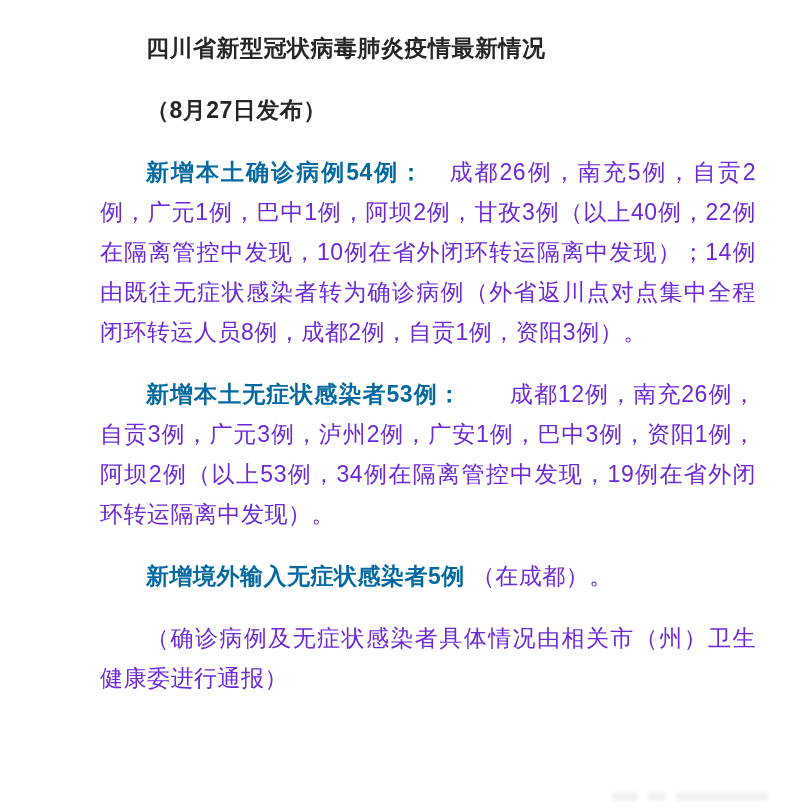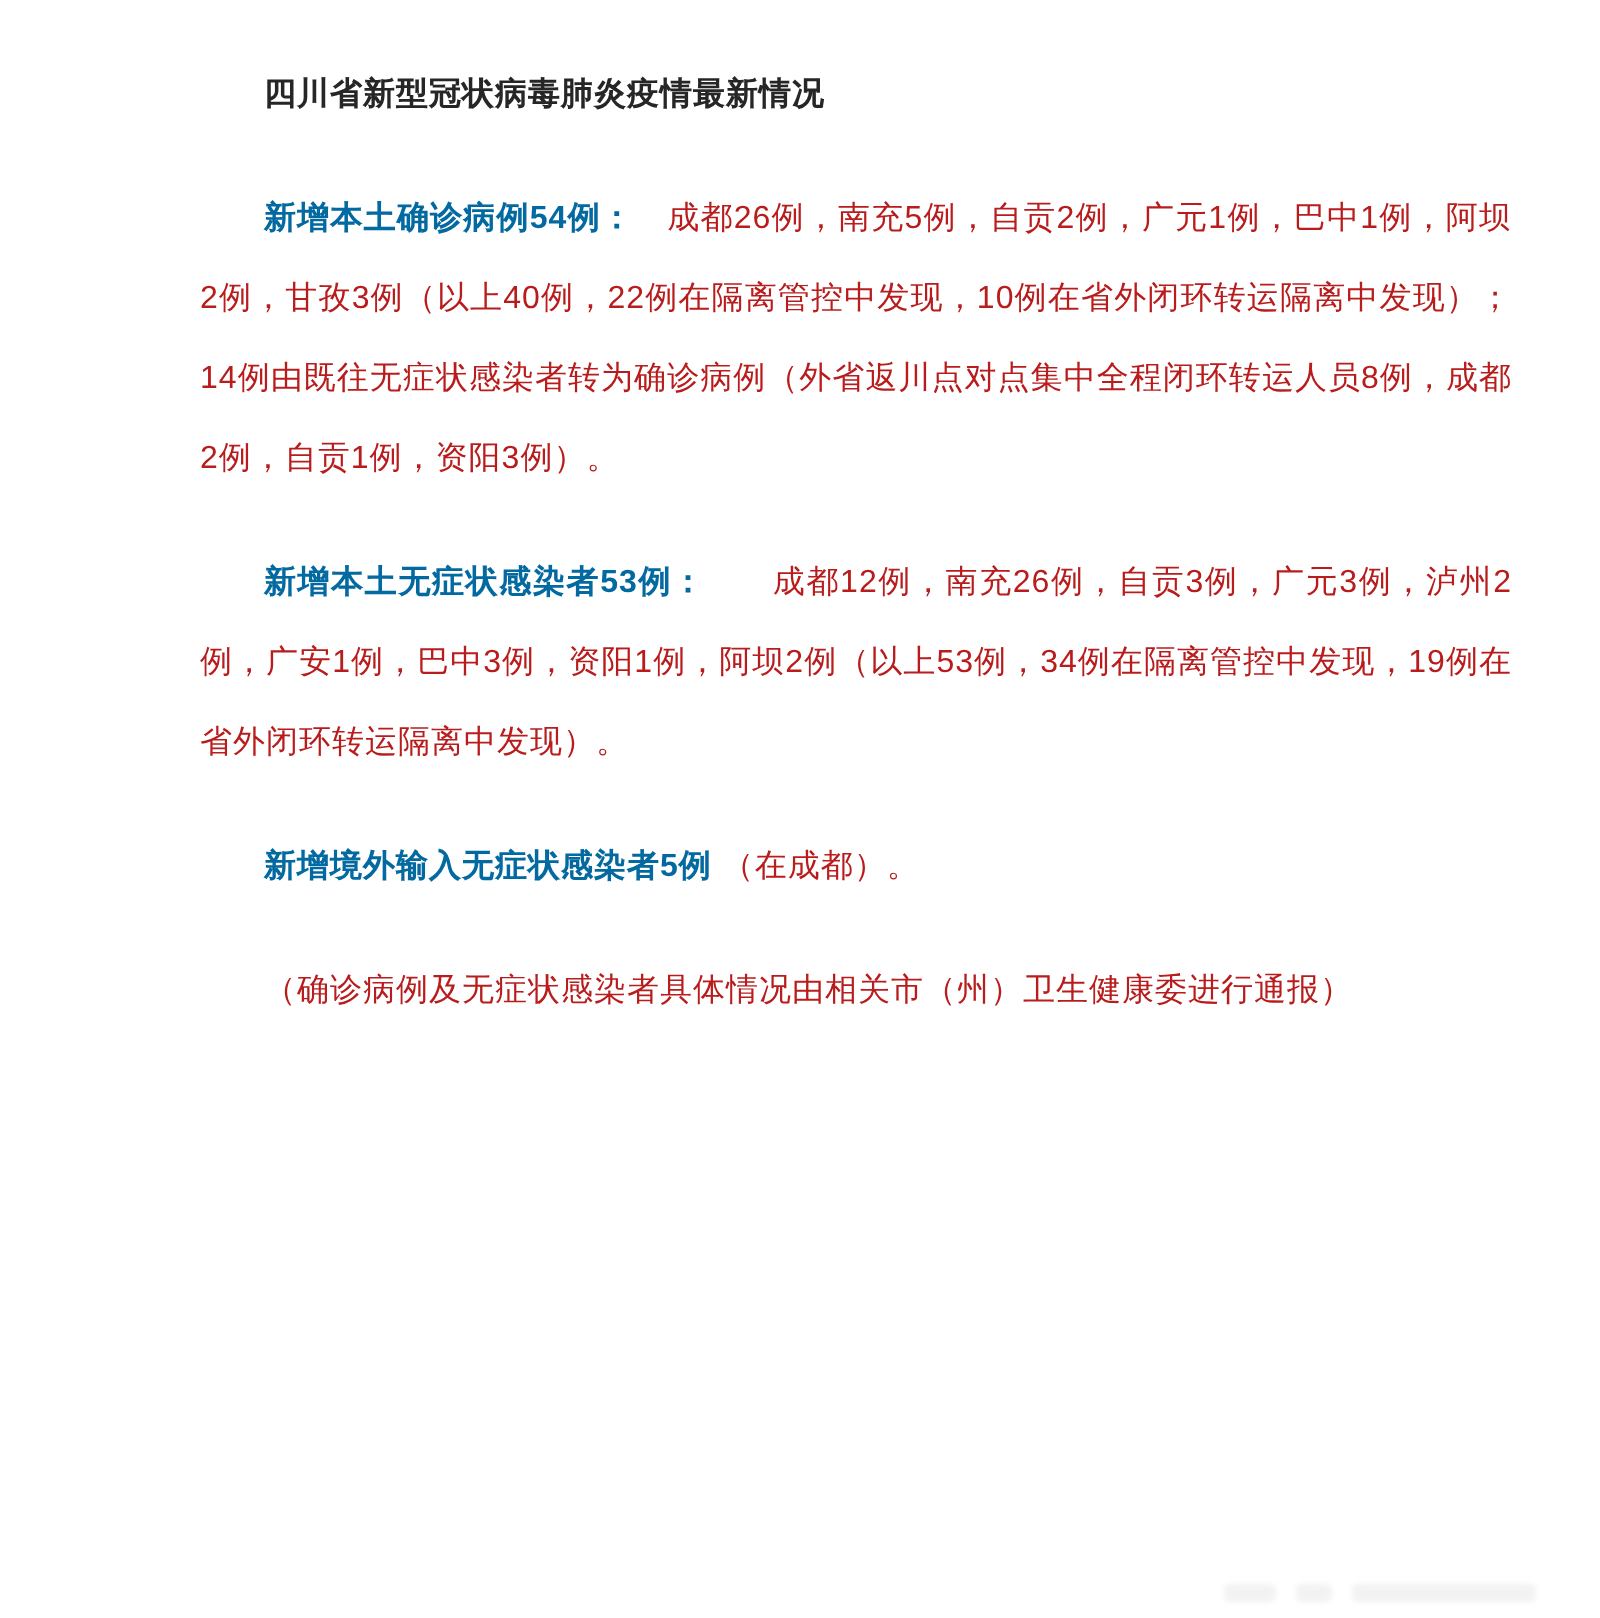--- a/index.html
+++ b/index.html
@@ -16,39 +16,39 @@
   }
   .doc {
     box-sizing: border-box;
     width: 800px;
     height: 809px;
     padding: 28px 44px 20px 100px;
     position: relative;
   }
   .doc p {
     margin: 0 0 22px 0;
-    font-size: 16px;
+    font-size: 23px;
     line-height: 40px;
     text-indent: 2em;
     color: #3a3a3a;
     letter-spacing: 0.5px;
     text-align: justify;
     word-break: break-all;
   }
   .doc p.bold-line {
     font-weight: 700;
     color: #262626;
   }
   .lead {
     font-weight: 700;
     color: #0369a1;
   }
   .body-text {
     font-weight: 400;
-    color: #b91c1c;
+    color: #6d28d9;
   }
   
   .watermark {
     position: absolute;
     right: 28px;
     bottom: 6px;
     width: 160px;
     height: 14px;
     opacity: 0.55;
     filter: blur(1.2px);
@@ -65,20 +65,21 @@
   .wm-blob.b2 { width: 18px; }
   .wm-blob.b3 { width: 92px; }
 </style>
 </head>
 <body>
 
 <div class="doc">
 
   <p class="bold-line">四川省新型冠状病毒肺炎疫情最新情况</p>
 
+  <p class="bold-line">（8月27日发布）</p>
 
 
   <p><span class="lead">新增本土确诊病例54例：</span><span class="body-text">　成都26例，南充5例，自贡2例，广元1例，巴中1例，阿坝2例，甘孜3例（以上40例，22例在隔离管控中发现，10例在省外闭环转运隔离中发现）；14例由既往无症状感染者转为确诊病例（外省返川点对点集中全程闭环转运人员8例，成都2例，自贡1例，资阳3例）。</span></p>
 
   <p><span class="lead">新增本土无症状感染者53例：</span><span class="body-text">　　成都12例，南充26例，自贡3例，广元3例，泸州2例，广安1例，巴中3例，资阳1例，阿坝2例（以上53例，34例在隔离管控中发现，19例在省外闭环转运隔离中发现）。</span></p>
 
 
   <p><span class="lead">新增境外输入无症状感染者5例</span><span class="body-text"> （在成都）。</span></p>
 
 

